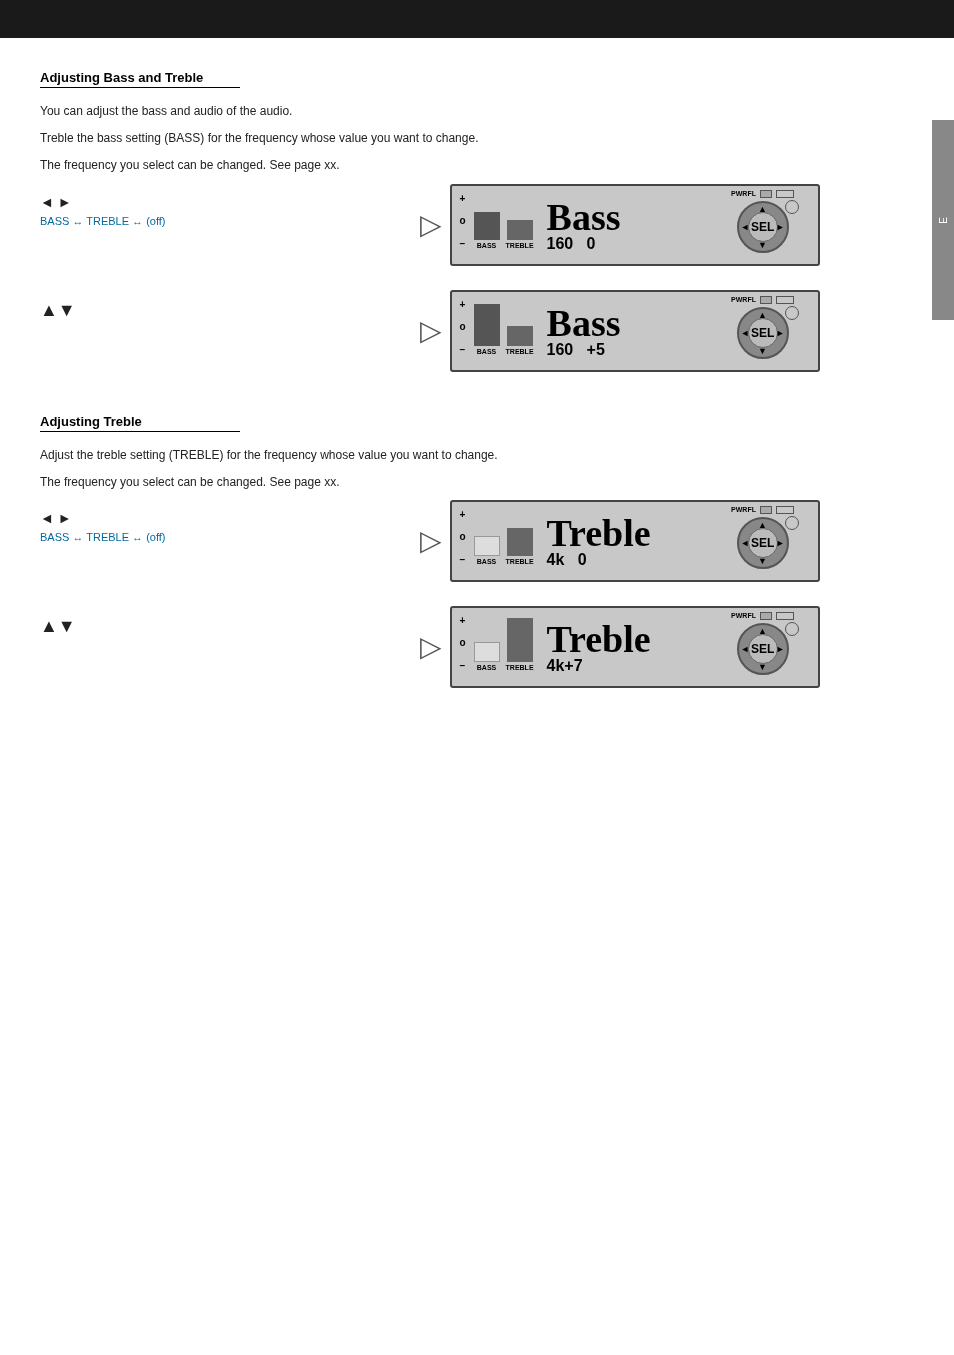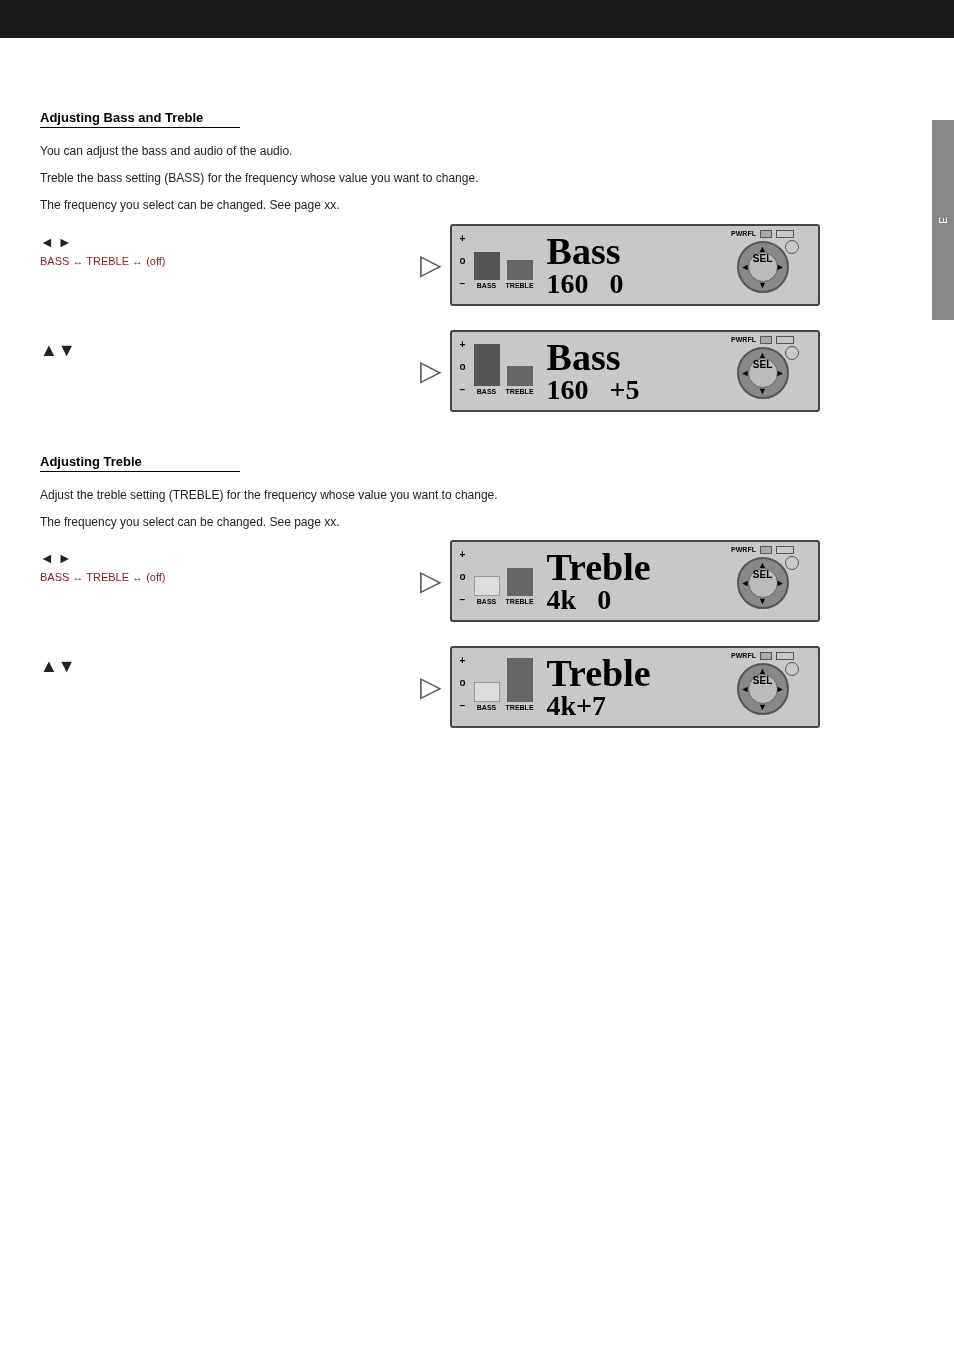--- a/index.html
+++ b/index.html
@@ -44,21 +44,20 @@
       font-size: 10px;
       writing-mode: vertical-rl;
       text-orientation: mixed;
       transform: rotate(180deg);
     }
 
     
     .main-content {
       padding: 30px 40px 30px 40px;
       position: relative;
-      margin-top: 40px;
     }
 
     
     .section-title {
       font-size: 13px;
       font-weight: bold;
       color: #000;
       border-bottom: 1px solid #000;
       display: inline-block;
       margin-bottom: 14px;
@@ -159,25 +158,25 @@
 
     .display-big-text {
       font-size: 38px;
       font-weight: bold;
       color: #000;
       line-height: 1;
       font-family: Georgia, serif;
     }
 
     .display-small-text {
-      font-size: 28px;
+      font-size: 16px;
       font-weight: bold;
       color: #000;
       line-height: 1;
-      font-family: Liberation Serif, serif;
+      font-family: Liberation Sans, sans-serif;
     }
 
     
     .display-right {
       position: absolute;
       right: 5px;
       top: 4px;
       bottom: 4px;
       width: 100px;
       display: flex;
@@ -222,22 +221,23 @@
       margin-bottom: 4px;
     }
 
     .sel-inner {
       width: 30px;
       height: 30px;
       border-radius: 50%;
       background: #bbb;
       border: 1px solid #666;
       display: flex;
+      align-items: center;
       justify-content: center;
-      font-size: 10px;
+      font-size: 12px;
       font-weight: bold;
       color: #000;
     }
 
     .sel-arrow-left {
       position: absolute;
       left: 2px;
       top: 50%;
       transform: translateY(-50%);
       font-size: 9px;
@@ -270,21 +270,21 @@
       font-size: 9px;
       color: #000;
     }
 
     .section-gap {
       margin-bottom: 40px;
     }
 
     .step-text {
       font-size: 12px;
-      color: #7f1d1d;
+      color: #0369a1;
       margin-bottom: 5px;
       line-height: 1.5;
       text-decoration: underline;
     }
 
     .arrow-row {
       display: flex;
       align-items: center;
       gap: 4px;
       font-size: 12px;

